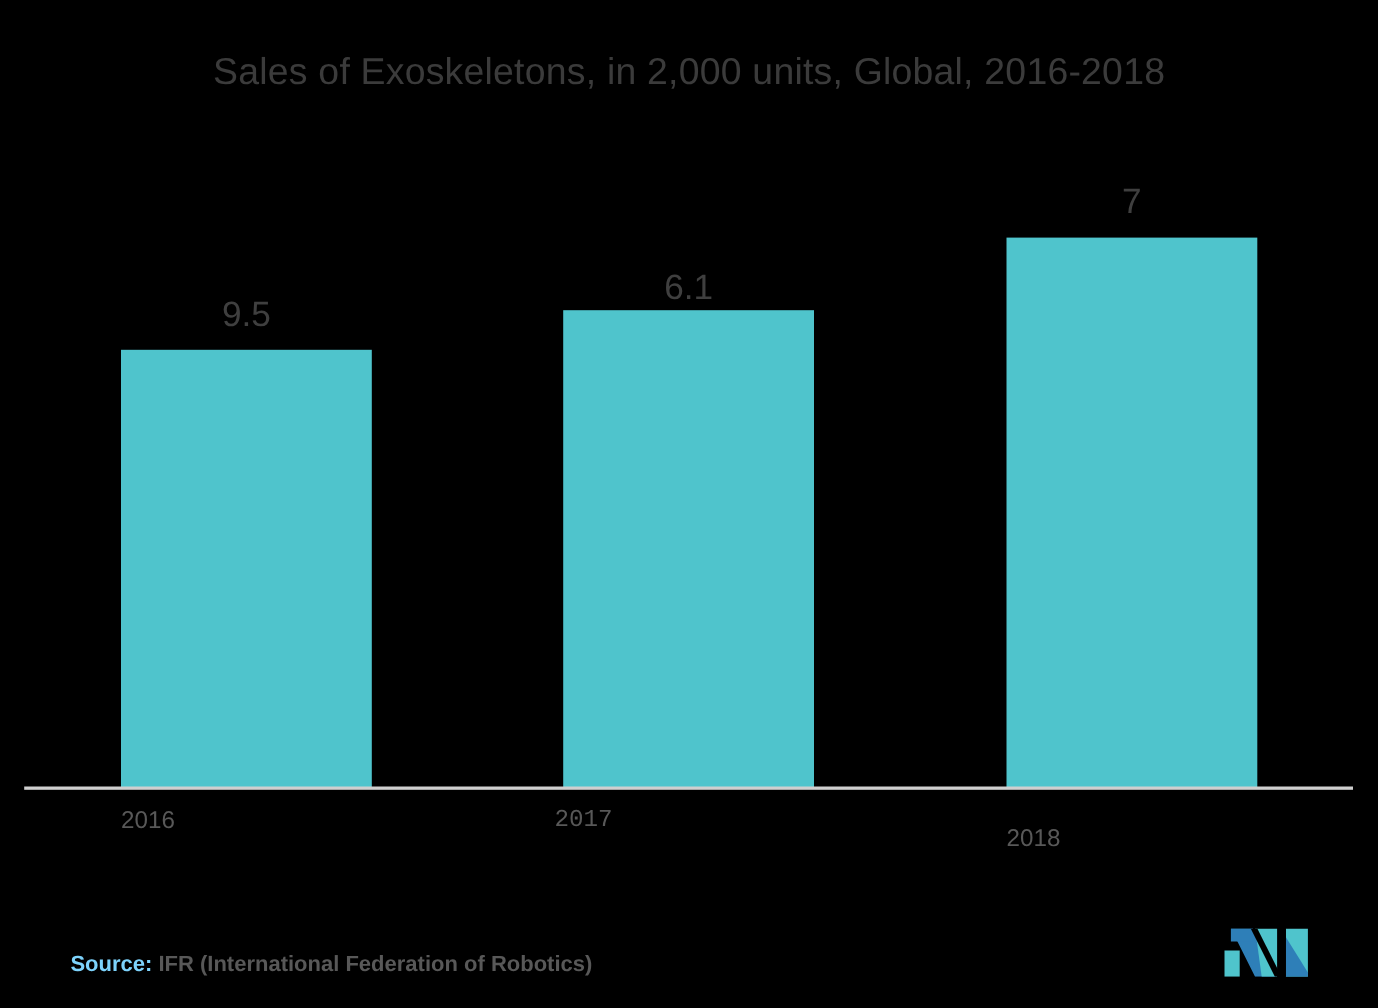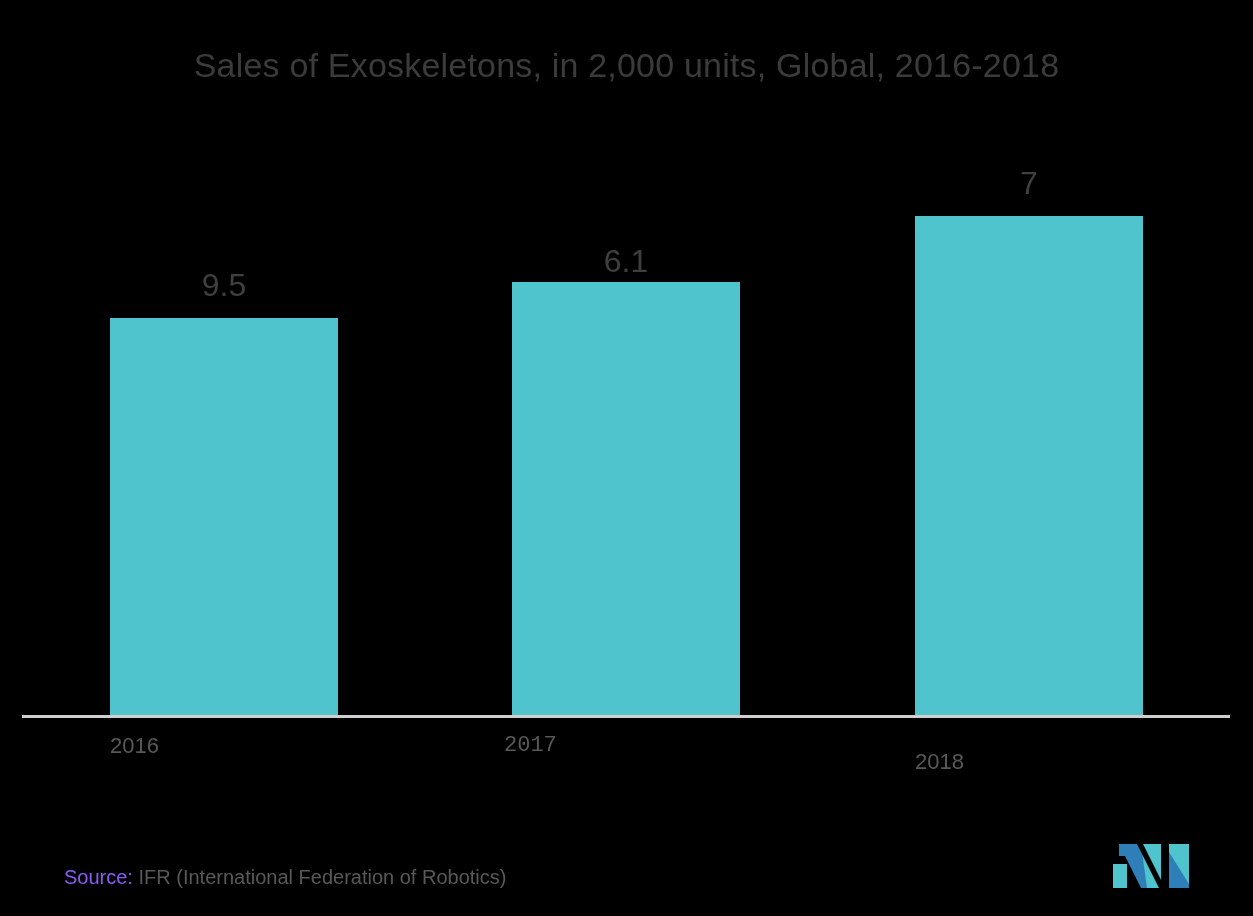--- a/index.html
+++ b/index.html
@@ -102,25 +102,25 @@
   
   .source-line {
     position: absolute;
     left: 64px;
     top: 866px;
     font-size: 20px;
     color: #595959;
     white-space: nowrap;
   }
   .source-label {
-    font-weight: 400;
-    color: #8b5cf6;
+    font-weight: 700;
+    color: #7dd3fc;
   }
   .source-text {
-    font-weight: 400;
+    font-weight: 700;
     color: #585858;
   }
 
   .brand-logo {
     position: absolute;
     left: 1113px;
     top: 844px;
     width: 80px;
     height: 44px;
   }

